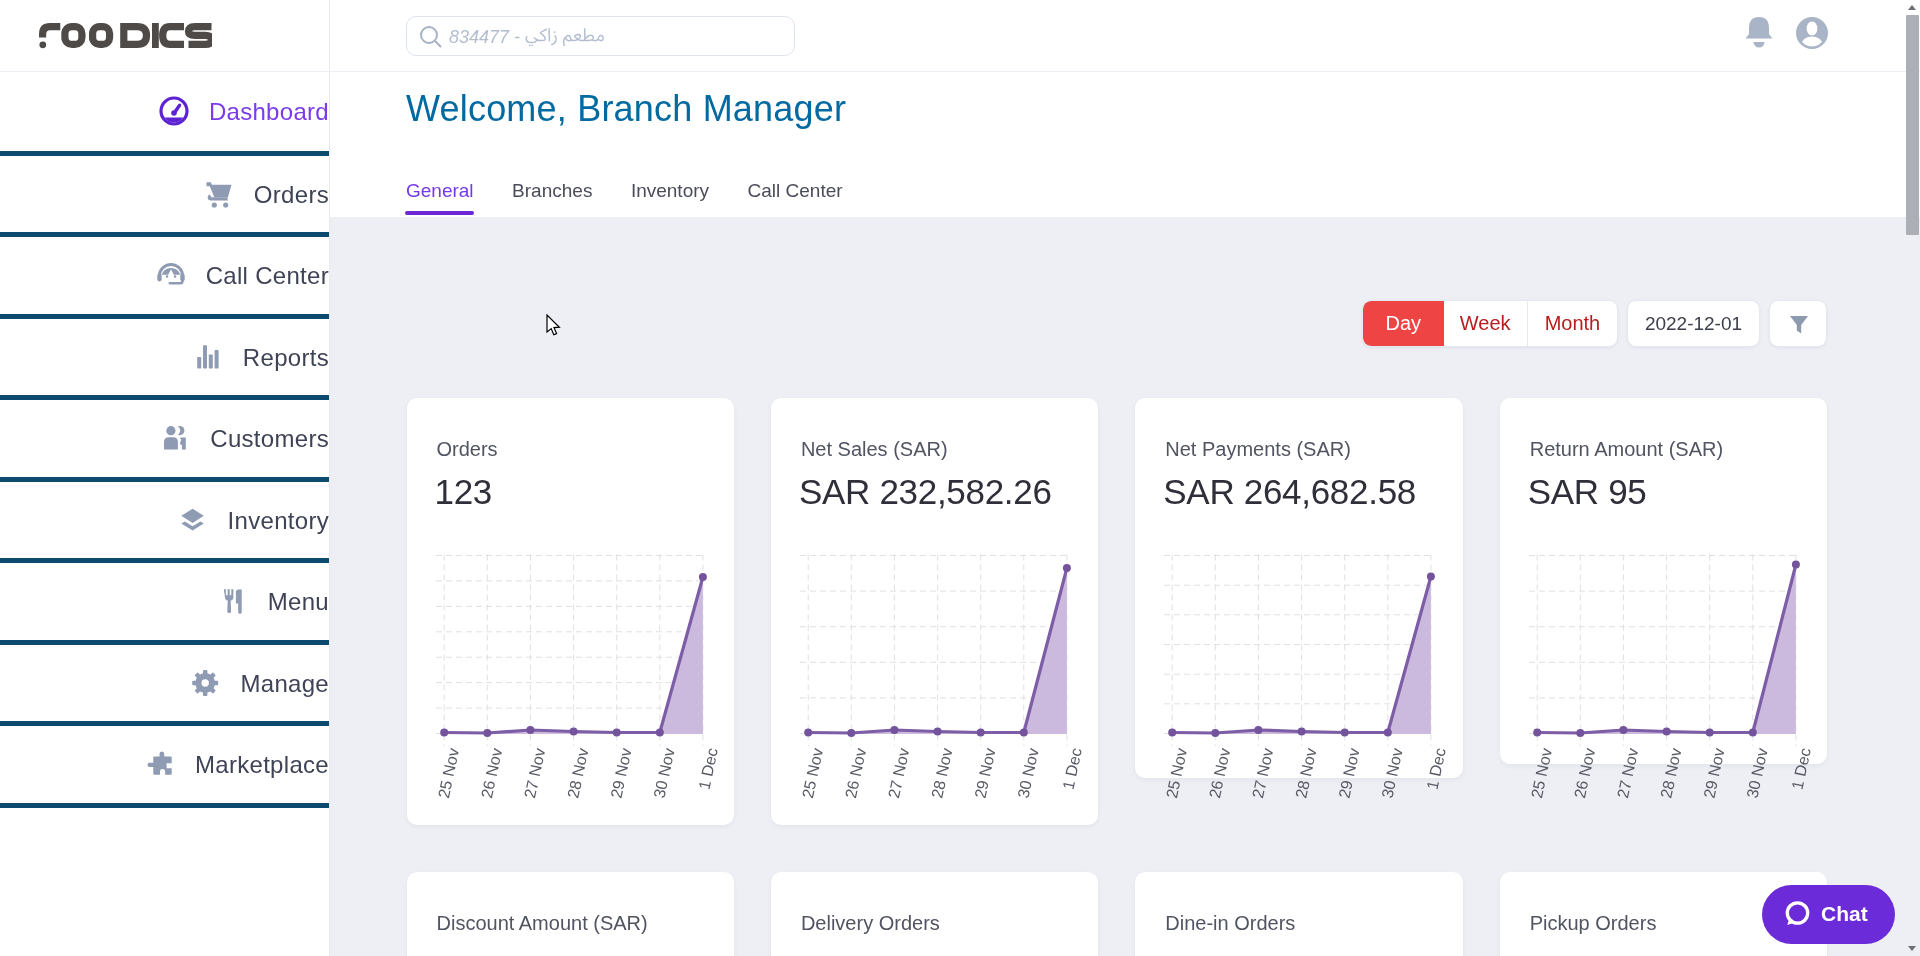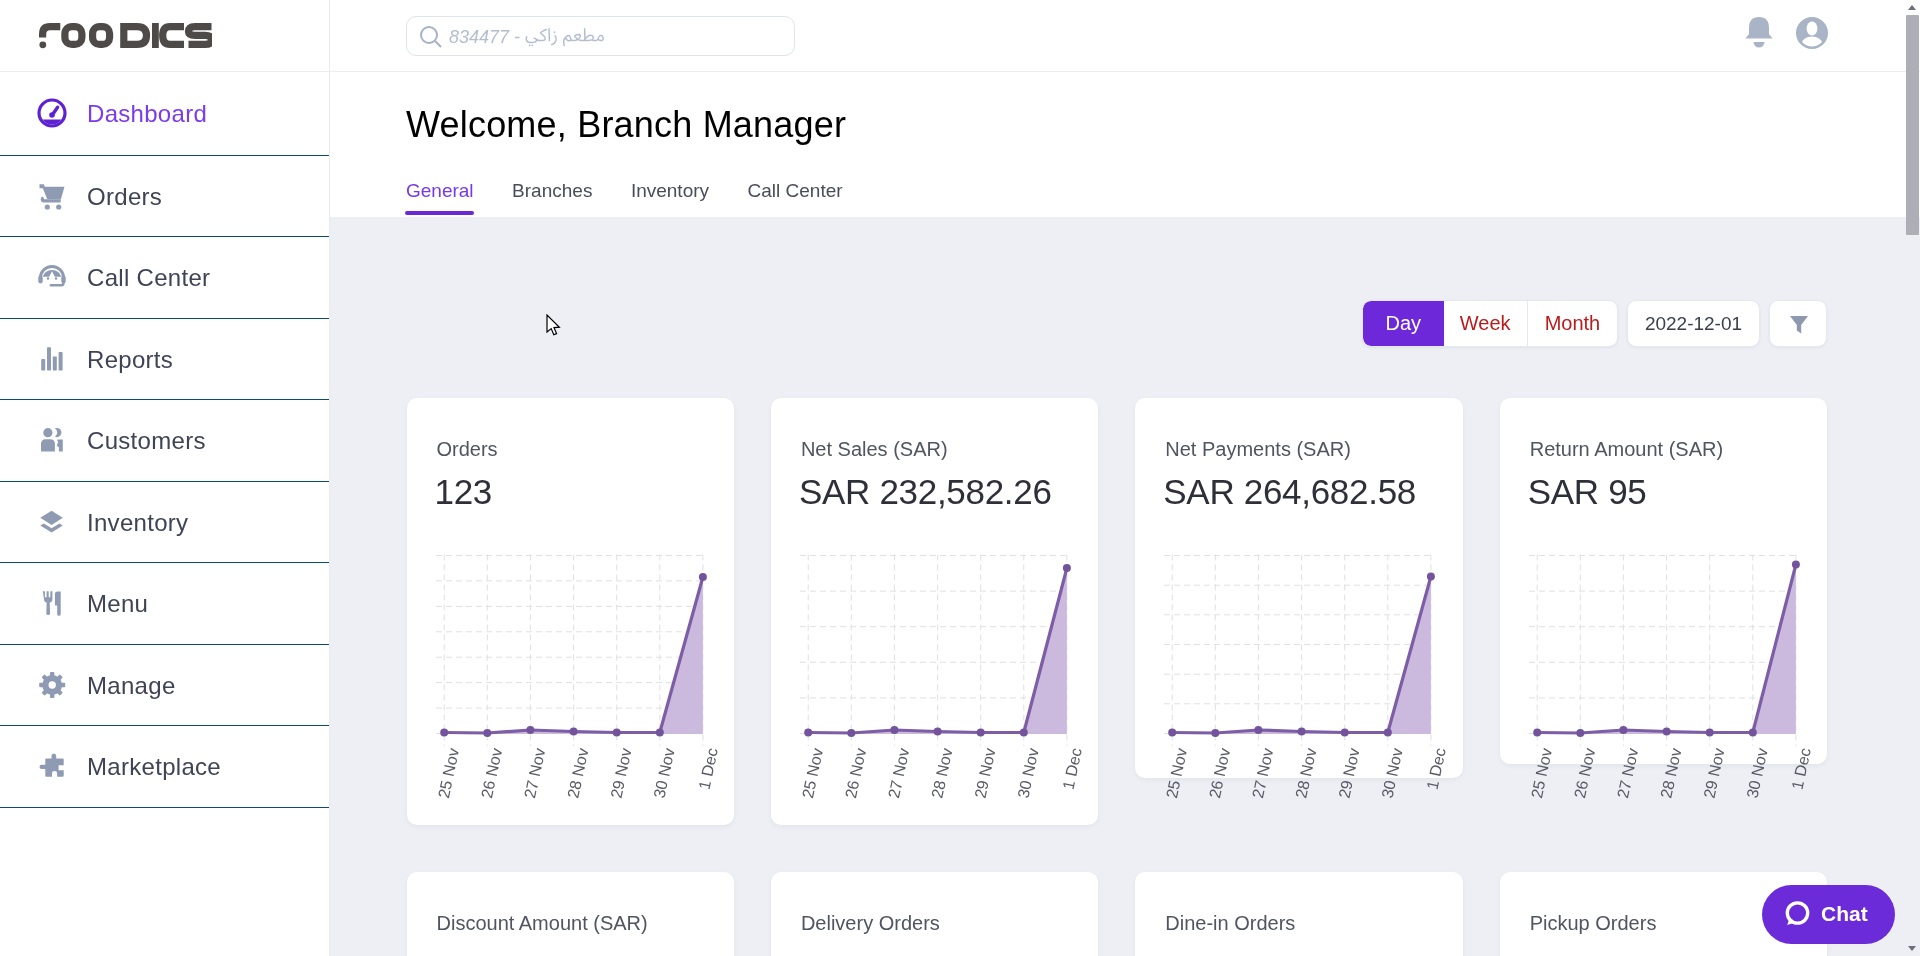--- a/index.html
+++ b/index.html
@@ -1,34 +1,34 @@
 <!DOCTYPE html>
 <html><head><meta charset="utf-8"><title>Foodics Console</title>
 <style>
 * { margin:0; padding:0; box-sizing:border-box; }
 html,body { width:1920px; height:956px; overflow:hidden; font-family:"Liberation Sans",sans-serif; background:#fff; }
 #stage { position:relative; width:1920px; height:956px; }
 .sidebar { position:absolute; left:0; top:0; width:330px; height:956px; background:#fff; border-right:1px solid #e8eaf0; z-index:10; }
 .logohdr { position:relative; height:72px; border-bottom:1px solid #eceef3; }
-.mi { display:flex; align-items:center; border-bottom:1px solid #0c4a6e; padding-left:37px; }
+.mi { display:flex; align-items:center; border-bottom:5px solid #0c4a6e; padding-left:37px;justify-content:flex-end; }
 .mic { width:30px; height:30px; display:inline-block; }
 .mlb { margin-left:20px; font-size:24px; color:#3f4356; letter-spacing:0.3px; position:relative; top:1px; }
 .mi.active .mlb { color:#7a3bec; }
 .topbar { position:absolute; left:330px; top:0; width:1590px; height:72px; background:#fff; border-bottom:1px solid #eceef3; }
 .search { position:absolute; left:76px; top:15.5px; width:389px; height:40px; border:1.5px solid #dee4ef; border-radius:10px; background:#fff;font-style:italic; }
 .snum { position:absolute; left:42px; top:10px; font-size:18px; color:#b3bdd0; }
 .whitezone { position:absolute; left:330px; top:72px; width:1590px; height:145px; background:#fff; }
 .grayzone { position:absolute; left:330px; top:217px; width:1590px; height:739px; background:#edeff4; }
-h1 { position:absolute; left:406px; top:104px; font-size:36px; font-weight:400; color:#000000; letter-spacing:0.2px; }
+h1 { position:absolute; left:406px; top:88px; font-size:36px; font-weight:400; color:#0369a1; letter-spacing:0.2px; }
 .tabs { position:absolute; left:406px; top:180px; }
 .tab { display:inline-block; font-size:19px; color:#4a4c59; margin-right:38.5px; }
 .tab.on { color:#7638e8; }
 .underline { position:absolute; left:405px; top:211px; width:69px; height:4px; background:#6d28d6; border-radius:2px; }
 .seg { position:absolute; left:1362px; top:300px; width:256px; height:47px; background:#fff; border:1px solid #e4e8f0; border-radius:9px; box-shadow:0 1px 3px rgba(20,30,60,0.06); display:flex; overflow:hidden; }
-.seg .s1 { width:84px; background:#6d28d9; color:#fff; border-radius:8px 0 0 8px; }
+.seg .s1 { width:84px; background:#ef4444; color:#fff; border-radius:8px 0 0 8px; }
 .seg div { display:flex; align-items:center; justify-content:center; font-size:20px; color:#b91c1c; }
 .seg .s2 { width:87px; }
 .seg .s3 { width:94px; border-left:1px solid #e4e8f0; }
 .datebox { position:absolute; left:1627px; top:300px; width:133px; height:47px; background:#fff; border:1px solid #e4e8f0; border-radius:9px; box-shadow:0 1px 3px rgba(20,30,60,0.06); display:flex; align-items:center; justify-content:center; font-size:19px; color:#3c3f4c; }
 .filterbtn { position:absolute; left:1769px; top:300px; width:58px; height:47px; background:#fff; border:1px solid #e4e8f0; border-radius:9px; box-shadow:0 1px 3px rgba(20,30,60,0.06); }
 .card { position:absolute; width:327.5px; background:#fff; border-radius:10px; box-shadow:0 2px 5px rgba(25,35,60,0.05); }
 .ct { position:absolute; left:30px; top:40px; font-size:20px; color:#515461; }
 .cn { position:absolute; left:28px; top:74px; font-size:35px; color:#2e2f38; letter-spacing:-0.3px; }
 .chwrap { position:absolute; left:0; top:148px; width:328px; height:262px; }
 .chat { position:absolute; left:1762px; top:885px; width:133px; height:59px; border-radius:29.5px; background:#6c2bd9; z-index:60; }

